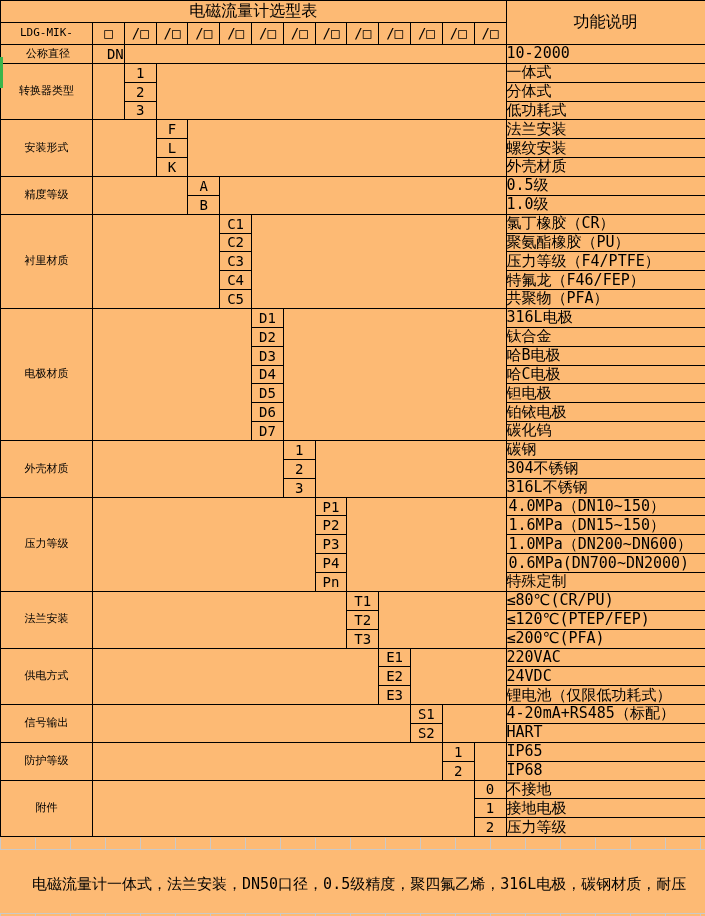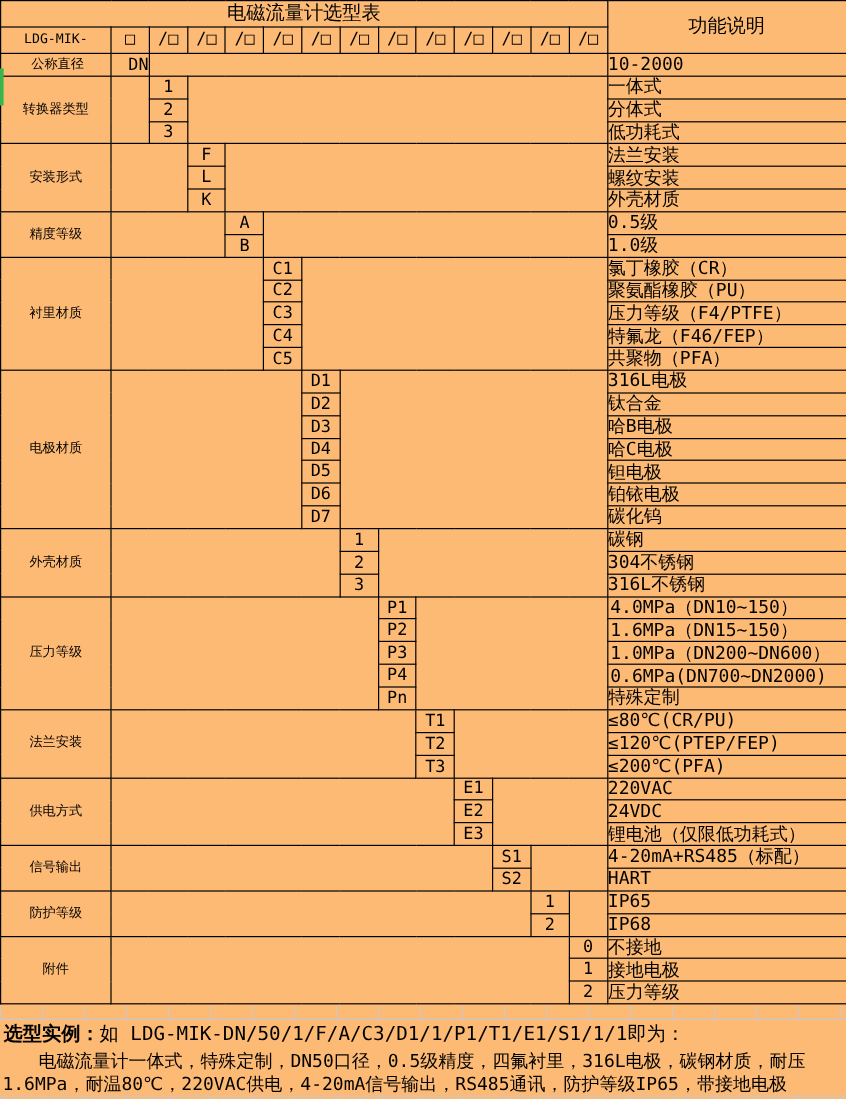--- a/index.html
+++ b/index.html
@@ -290,21 +290,17 @@
           <td class="code">2</td>
           <td class="desc">压力等级</td>
         </tr>
       </tbody>
   </table>
 
   <div class="green-bar" style="background: rgb(58, 181, 74);"></div>
 
   <div class="band band1"></div>
 
-  <div class="example">
-    <b>选型实例：</b><span>如 LDG-MIK-DN/50/1/F/A/C3/D1/1/P1/T1/E1/S1/1/1即为：</span>
-  </div>
-  <div class="para1">电磁流量计一体式，特殊定制，DN50口径，0.5级精度，四氟衬里，316L电极，碳钢材质，耐压</div>
-  <div class="para2">1.6MPa，耐温80℃，220VAC供电，4-20mA信号输出，RS485通讯，防护等级IP65，带接地电极</div>
+  <div class="para1">电磁流量计一体式，法兰安装，DN50口径，0.5级精度，聚四氟乙烯，316L电极，碳钢材质，耐压</div>
 
   <div class="band band2"></div>
 
 </div>
 
 </body></html>

